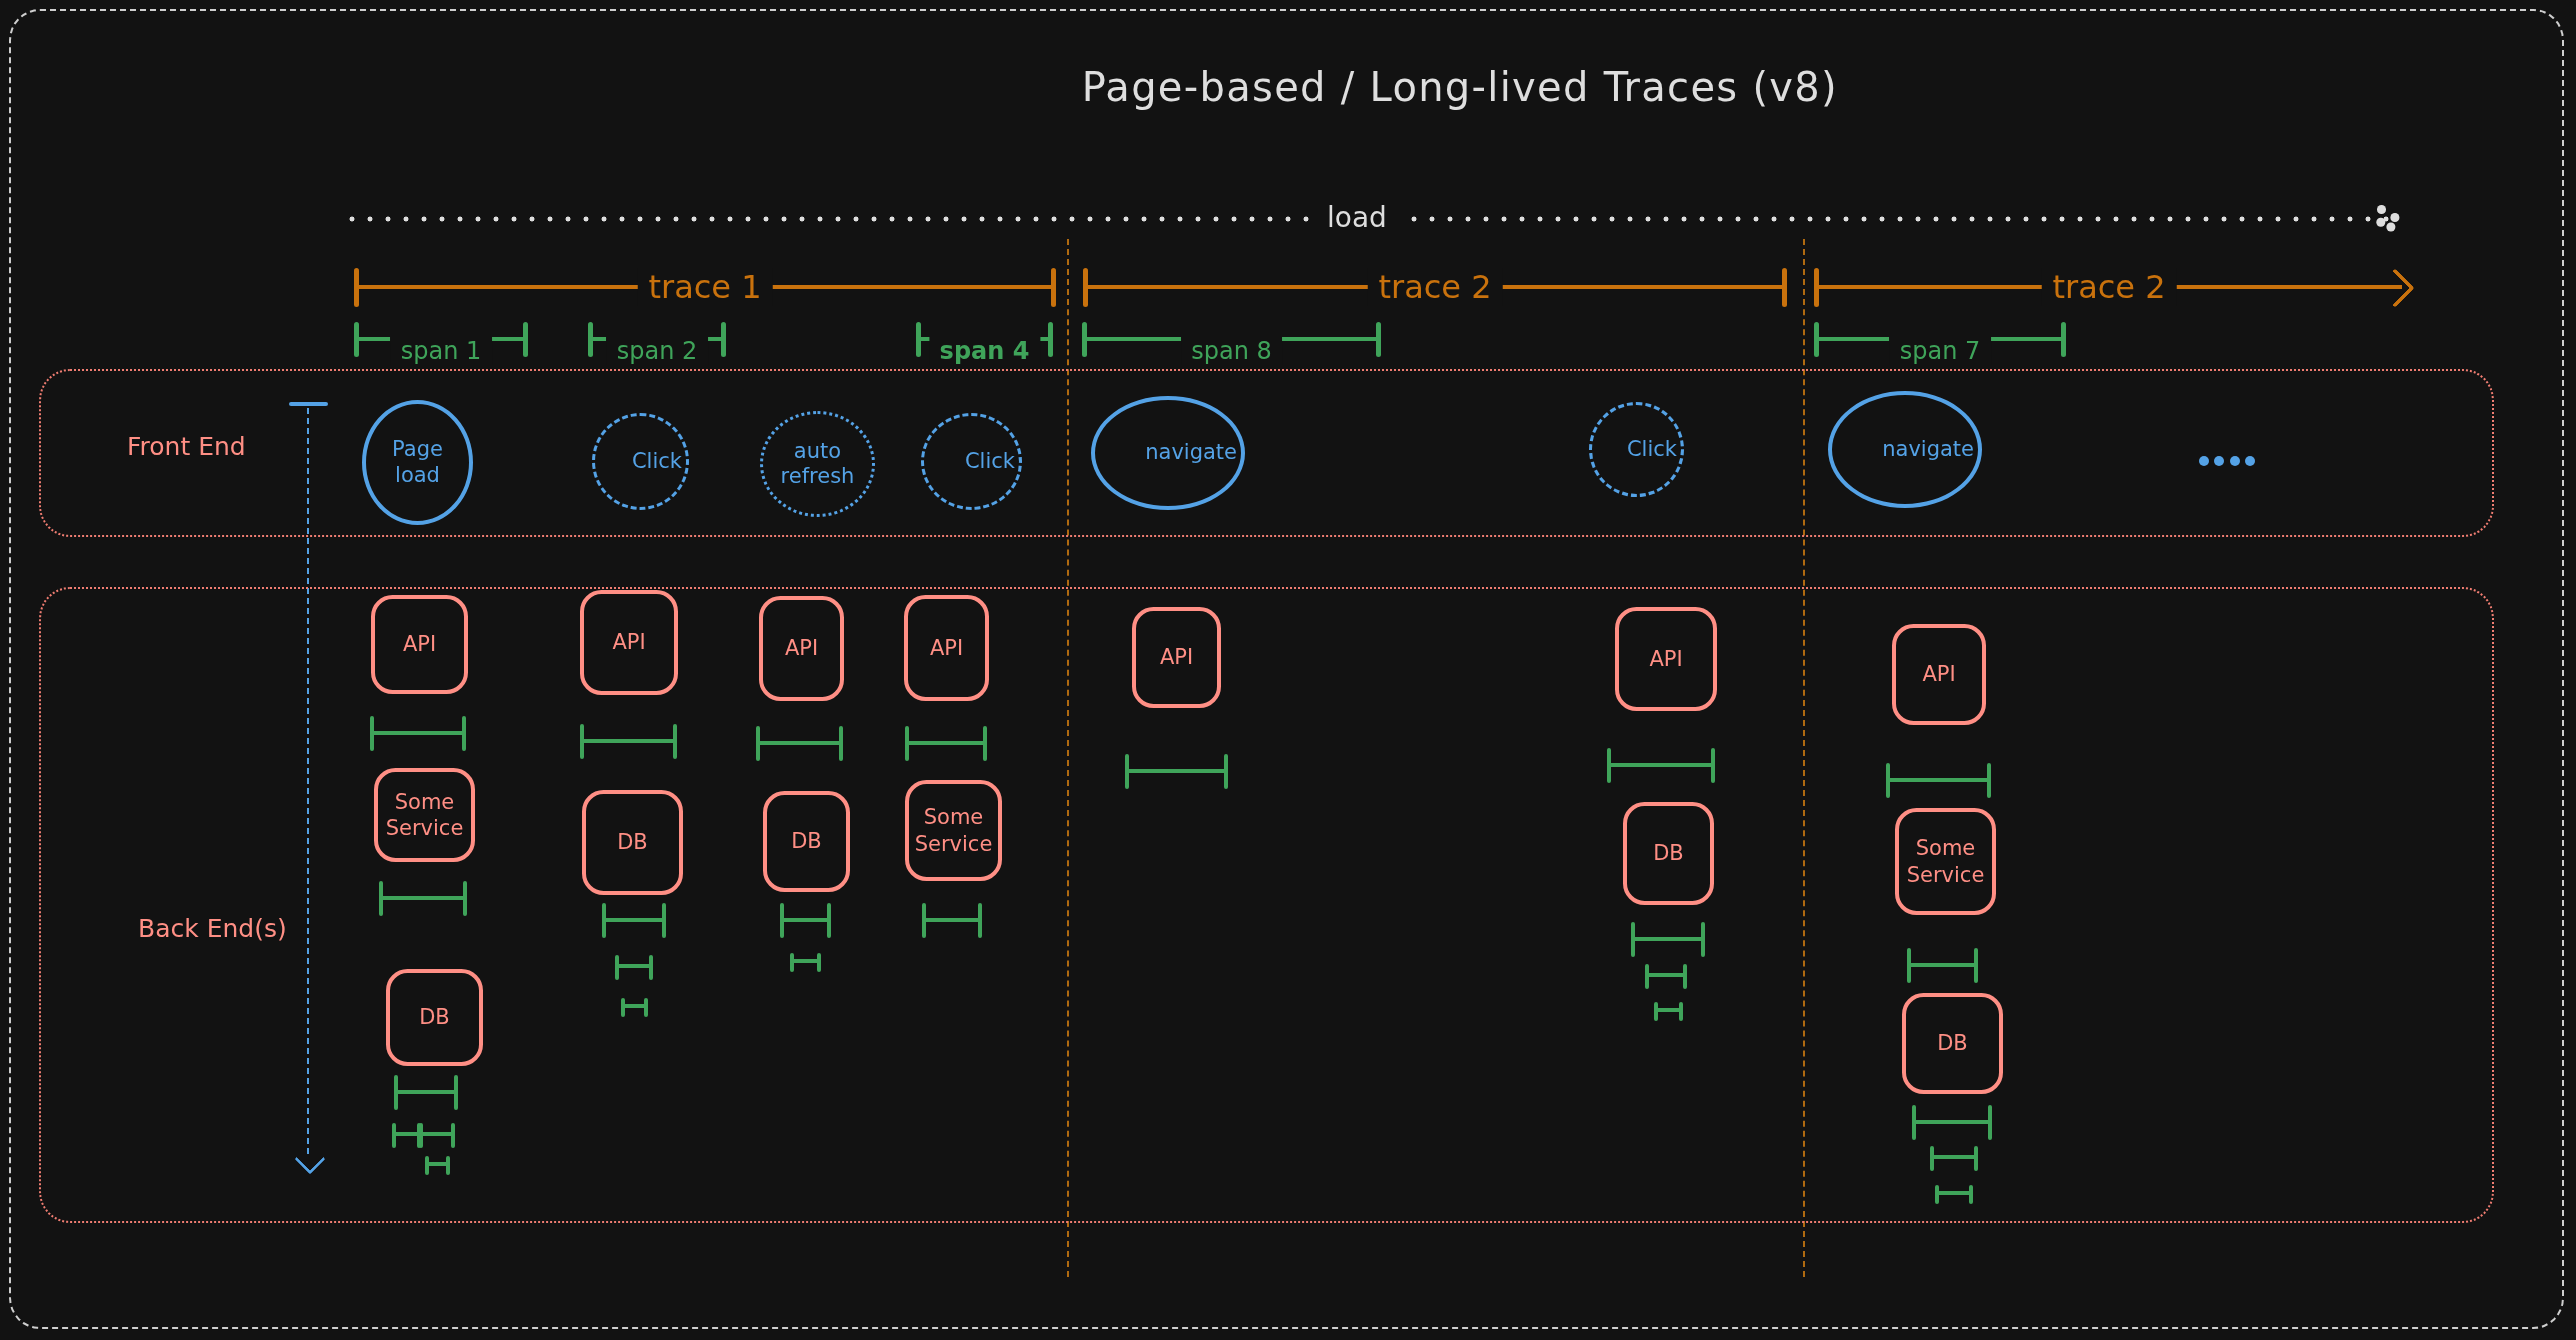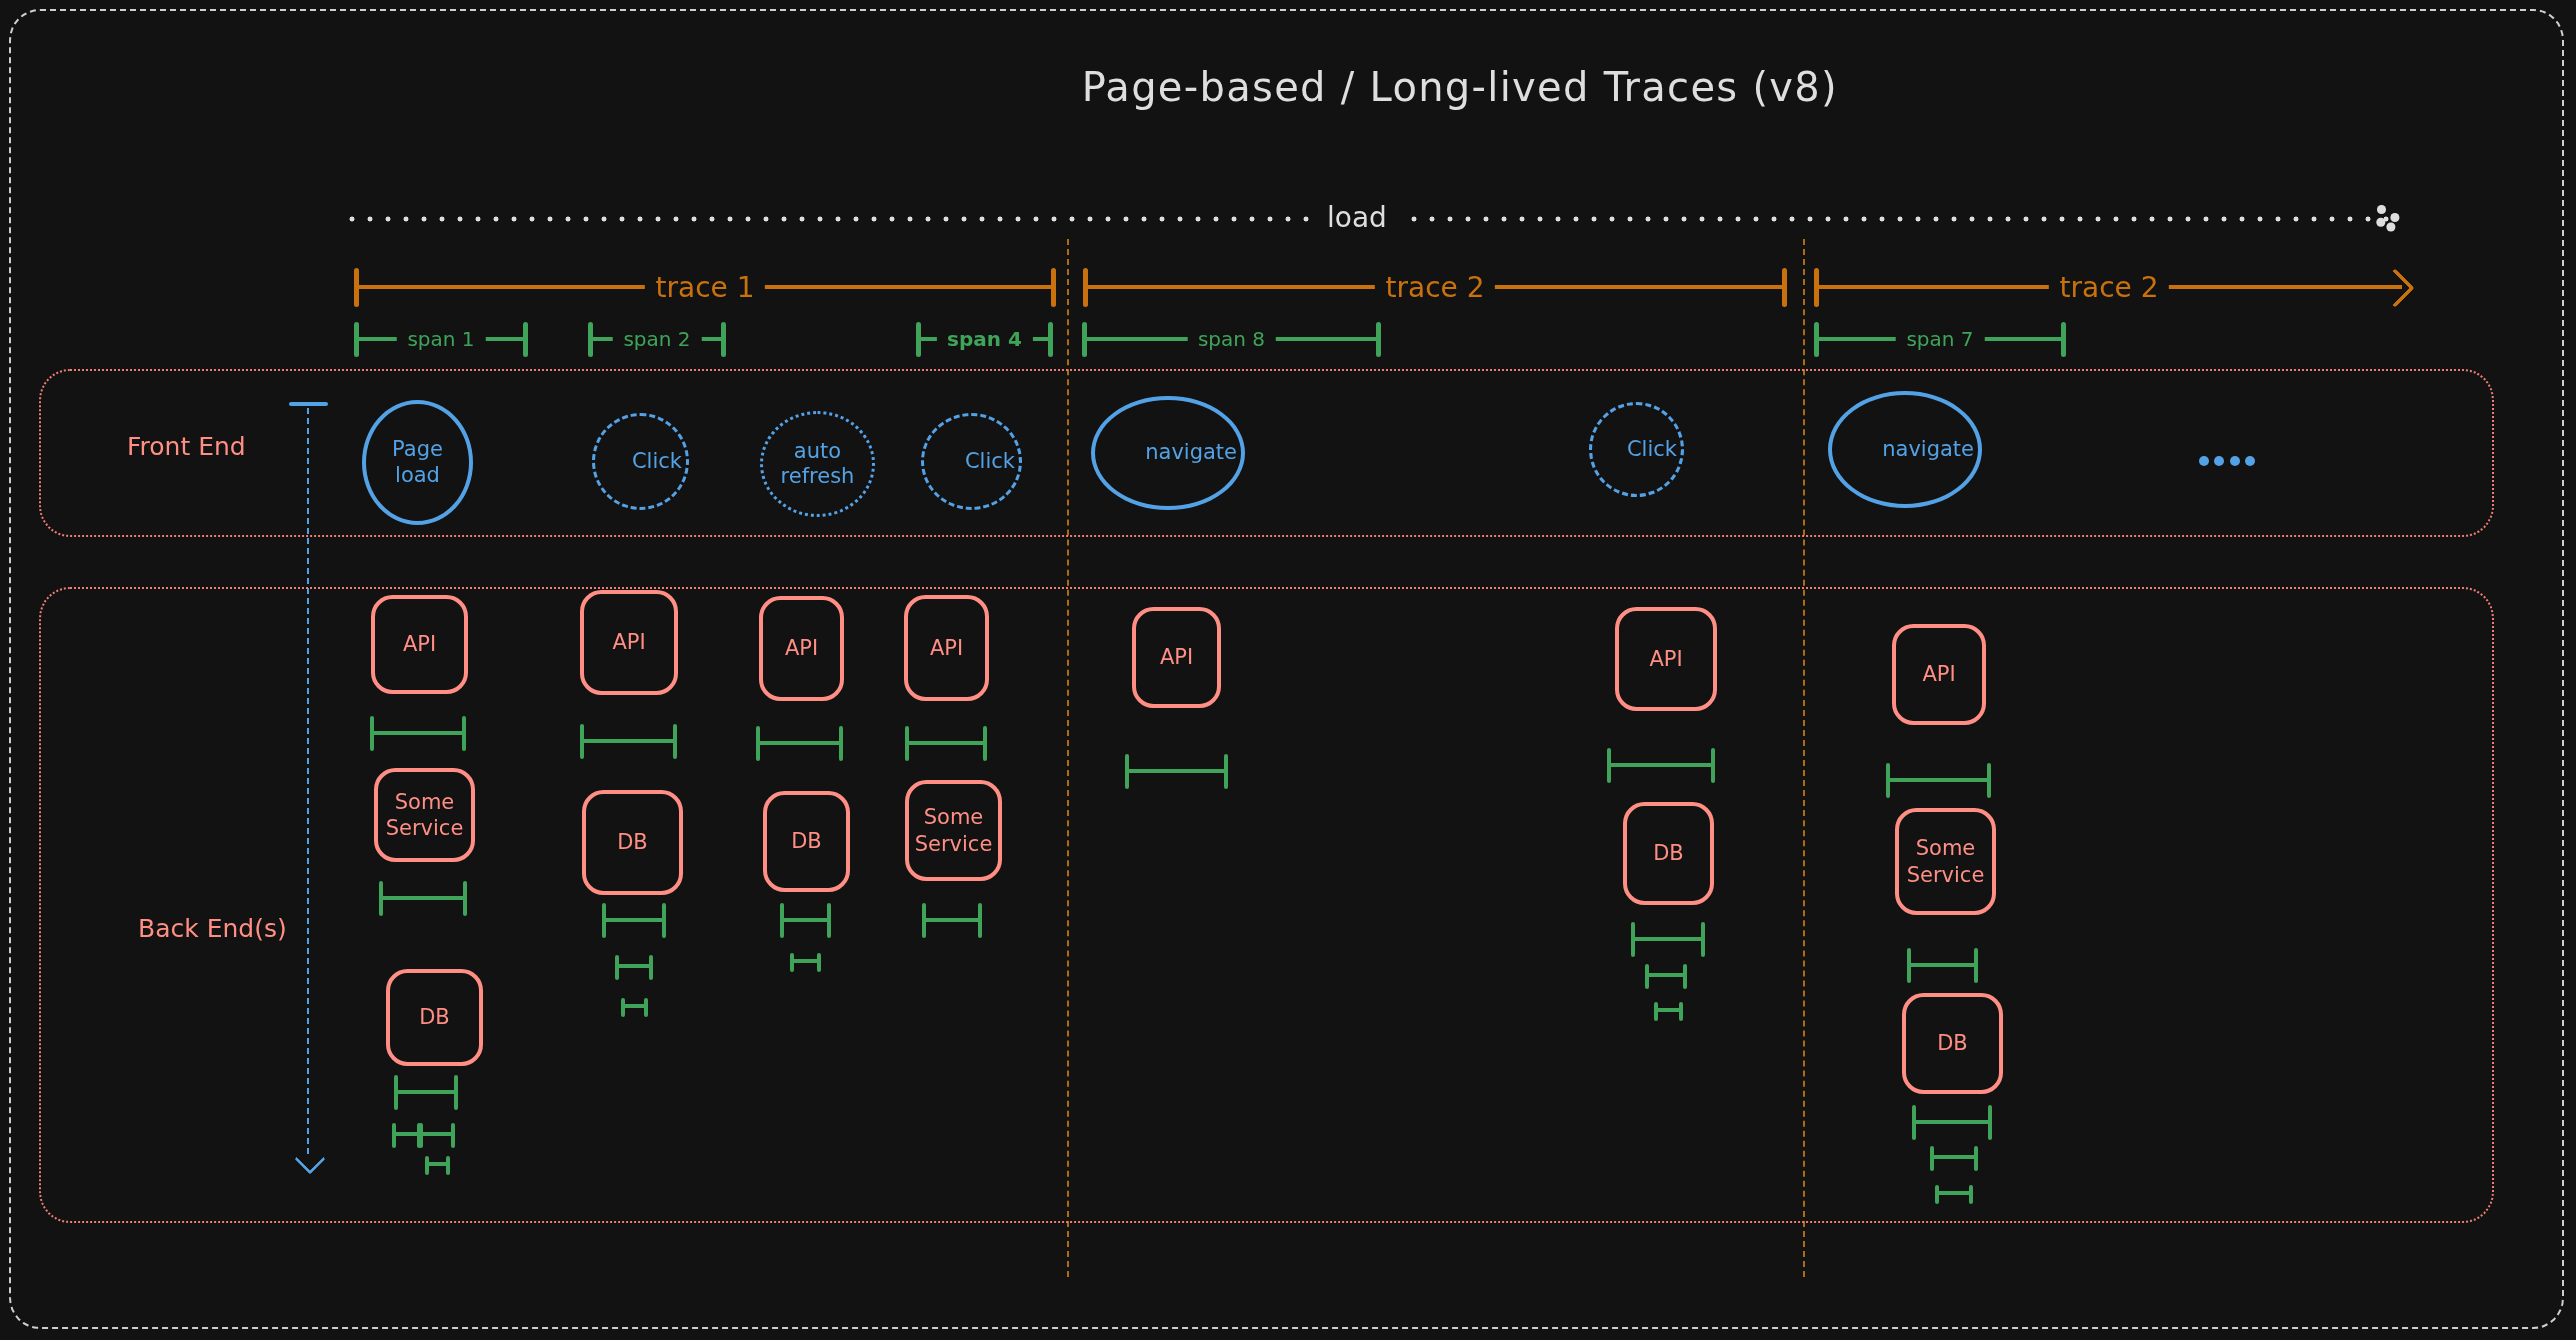--- a/index.html
+++ b/index.html
@@ -30,22 +30,22 @@
   .msr.o{border-color:var(--orange);color:var(--orange);}
   .msr.g{border-color:var(--green);color:var(--green);}
   .msr::before,.msr::after{content:'';position:absolute;width:4.7px;border-radius:2.7px;}
   .msr.o::before,.msr.o::after{background:var(--orange);height:39px;top:-21px;}
   .msr.g::before,.msr.g::after{background:var(--green);height:35px;top:-19px;}
   .msr::before{left:-2px;}
   .msr::after{right:-2px;}
   .msr.noend::after{display:none;}
   .msr .lbl{position:absolute;left:50%;top:-2px;transform:translate(-50%,-50%);
     background:var(--background);padding:0 10.7px;white-space:nowrap;z-index:2;}
-  .msr.o .lbl{font-size:28px;}
-  .msr.g .lbl{font-size:20px;}
+  .msr.o .lbl{font-size:32px;}
+  .msr.g .lbl{font-size:24px;margin-top:12px;}
   .ah{position:absolute;right:-6.7px;top:-14.8px;width:24px;height:24px;
     border-top:4px solid var(--orange);border-right:4px solid var(--orange);
     transform:rotate(45deg);border-radius:3.4px;}
   
   .vsep{top:239px;height:1038px;width:0;border-left:2.7px dashed var(--orange-dim);}
   
   .lane{border:2.7px dotted var(--salmon-dim);border-radius:31px;}
   .lane-label{color:var(--salmon);font-size:25px;white-space:nowrap;}
   
   .vcap{left:289px;top:402px;width:39px;height:4px;background:var(--blue);border-radius:2px;}

